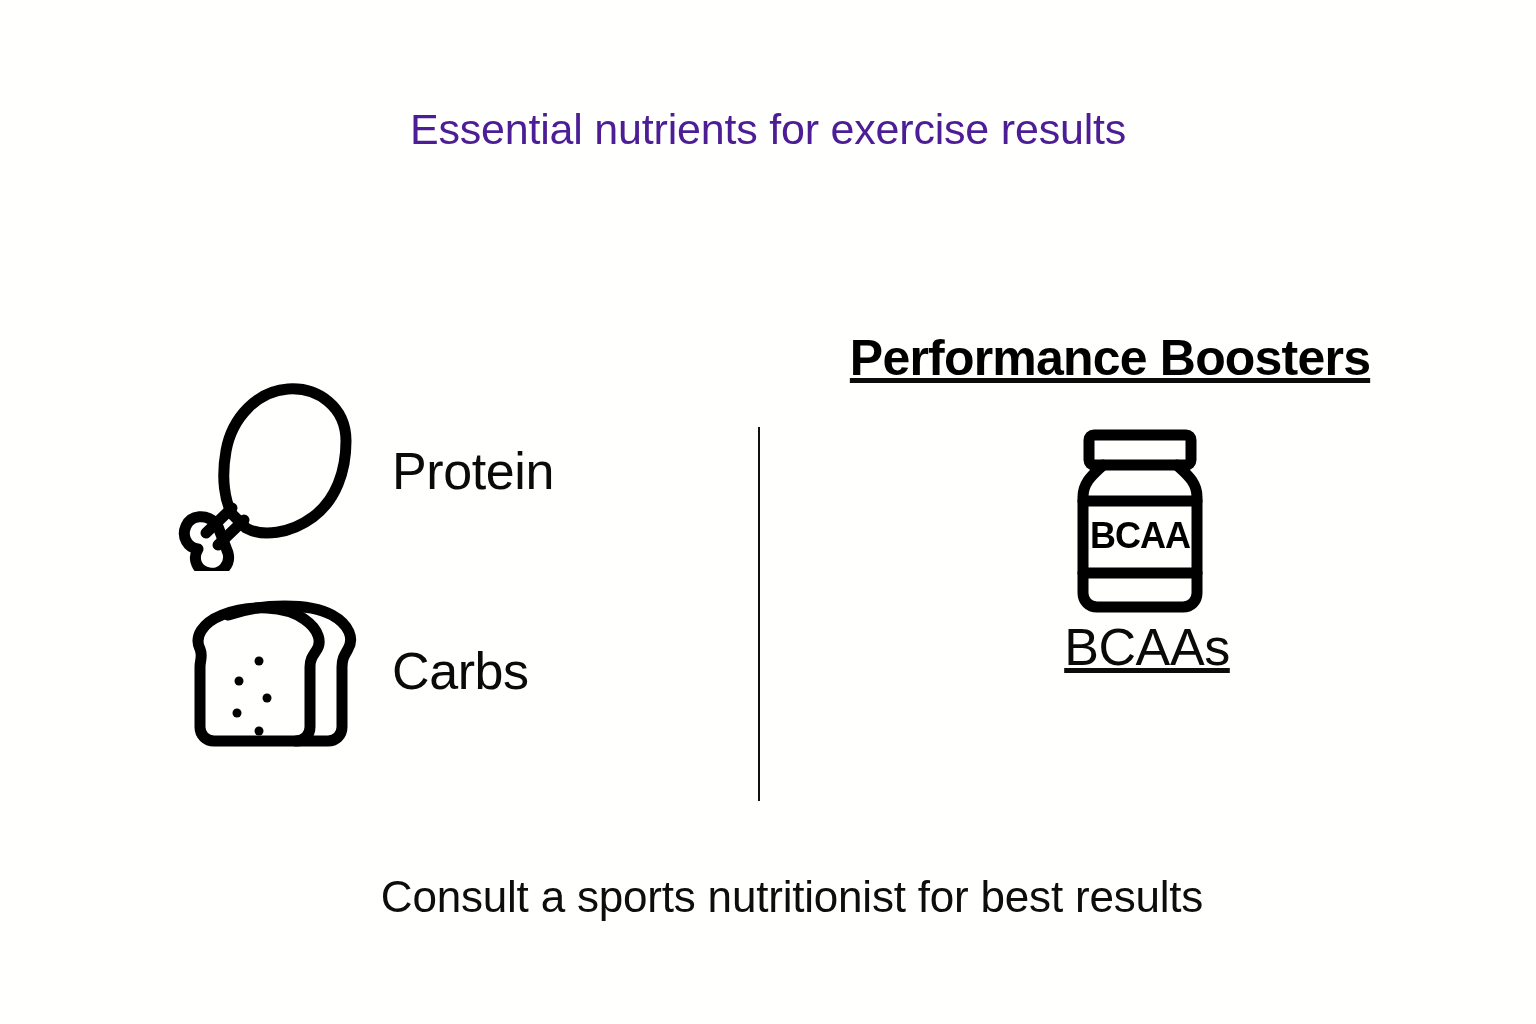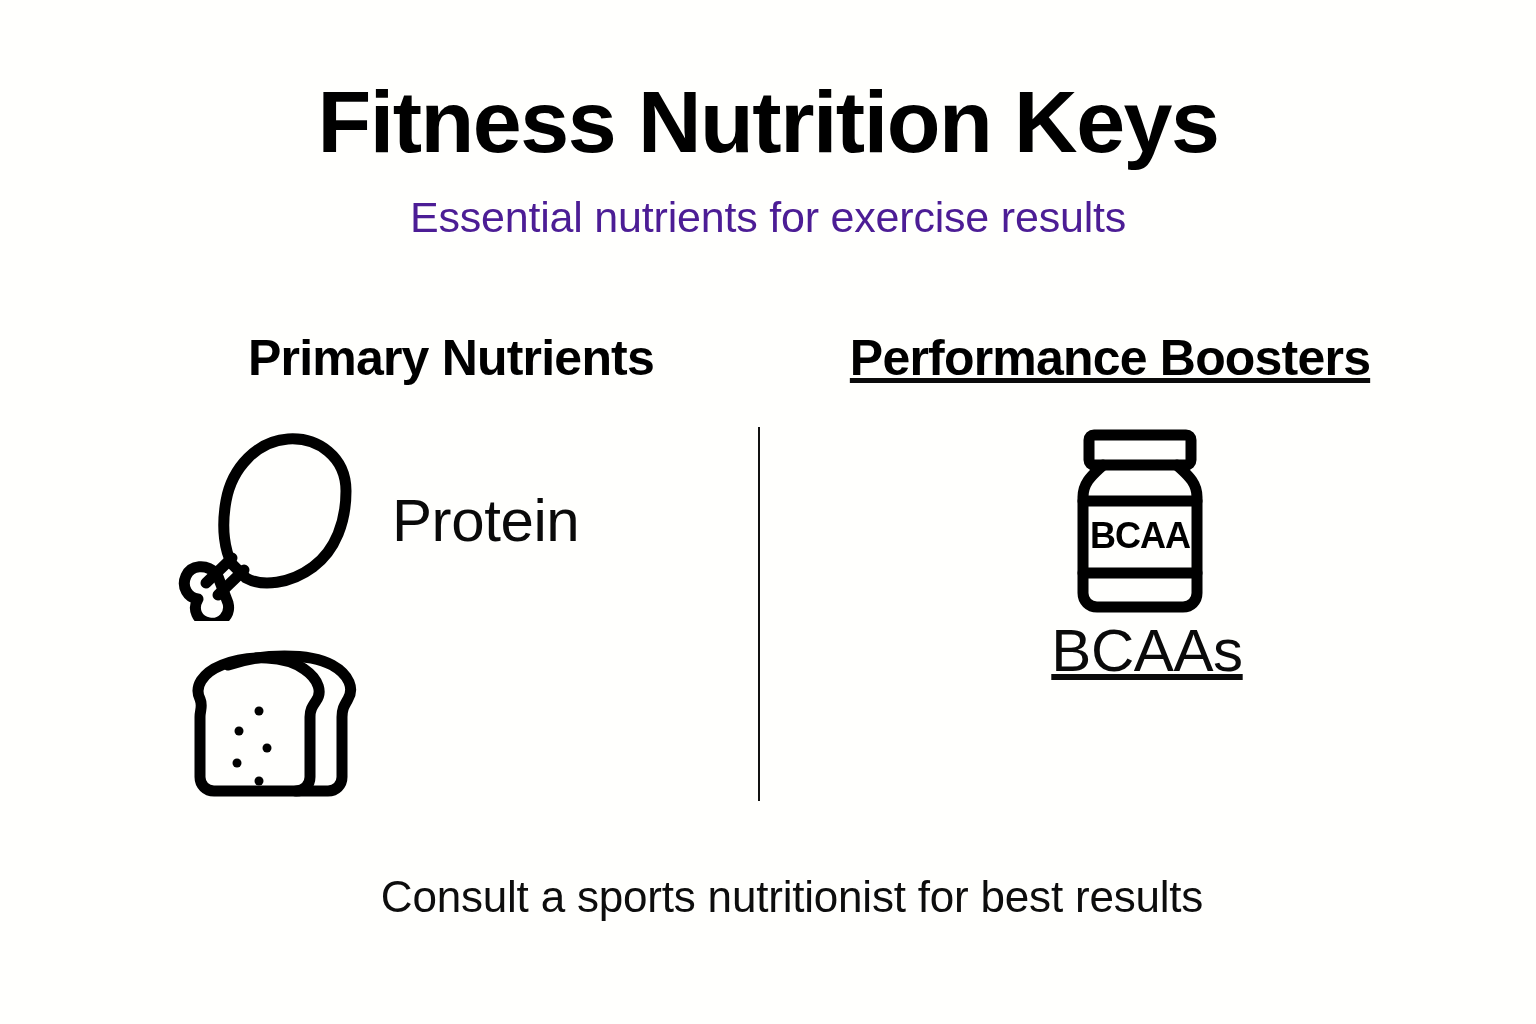--- a/index.html
+++ b/index.html
@@ -96,21 +96,21 @@
     justify-content: center;
   }
   .column-right .item-icon {
     width: 170px;
     flex: 0 0 170px;
   }
   .item-icon svg {
     display: block;
   }
   .item-label {
-    font-size: 60px;
+    font-size: 52px;
     font-weight: 400;
     letter-spacing: -0.4px;
     line-height: 1;
     color: #0a0a0a;
     white-space: nowrap;
   }
   .column-left .item-label  { margin-left: 22px; }
   .column-right .item-label { margin-left: 14px; }
 
   
@@ -140,28 +140,26 @@
     color: #0d0d0d;
     padding-left: 48px;
   }
 </style>
 </head>
 <body style="background: rgb(255, 255, 253);">
 
 <div class="poster">
 
   <div class="header">
-    <h1 class="title">Fitness Nutrition Keys</h1>
     <p class="subtitle">Essential nutrients for exercise results</p>
   </div>
 
   <div class="columns">
 
     <div class="column column-left">
-      <h2 class="col-heading">Primary Nutrients</h2>
 
       <div class="items">
 
         <div class="item">
           <span class="item-icon">
             <svg width="200" height="200" viewBox="0 0 200 200" fill="none" stroke="#000000" stroke-width="11" stroke-linecap="round" stroke-linejoin="round">
 
               <path d="M176 70
                        C176 36 148 16 118 18
                        C88 20 62 46 56 80
@@ -208,20 +206,21 @@
                        L30 96
                        C30 89 33 85 30 78 Z"></path>
 
               <circle cx="89" cy="90" r="4.5" fill="#000000" stroke="none"></circle>
               <circle cx="69" cy="110" r="4.5" fill="#000000" stroke="none"></circle>
               <circle cx="97" cy="127" r="4.5" fill="#000000" stroke="none"></circle>
               <circle cx="67" cy="142" r="4.5" fill="#000000" stroke="none"></circle>
               <circle cx="89" cy="160" r="4.5" fill="#000000" stroke="none"></circle>
             </svg>
           </span>
+          <span class="item-label">Carbs</span>
         </div>
 
       </div>
     </div>
 
     <div class="column column-right">
       <h2 class="col-heading">Performance Boosters</h2>
 
       <div class="items">
 

